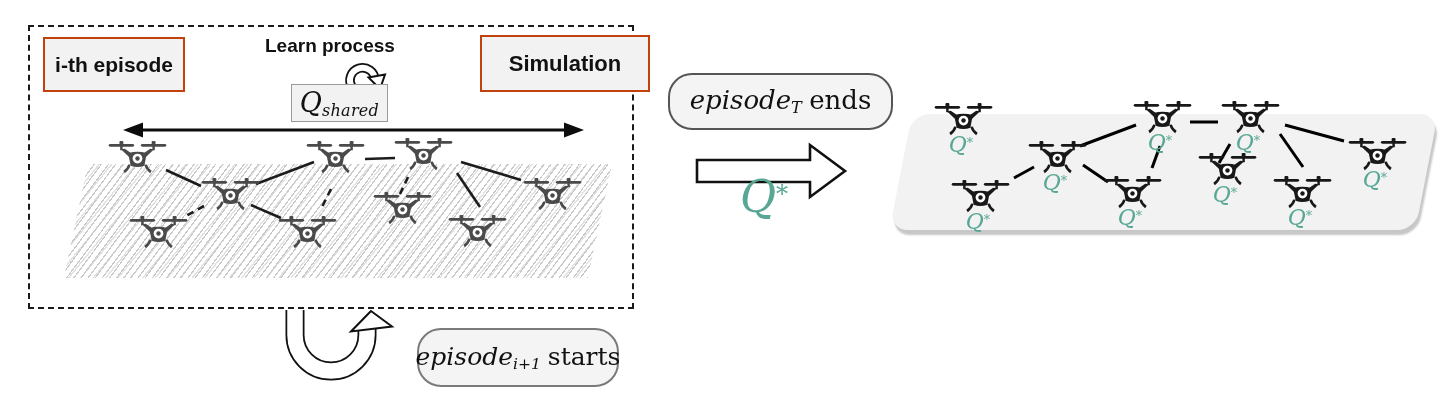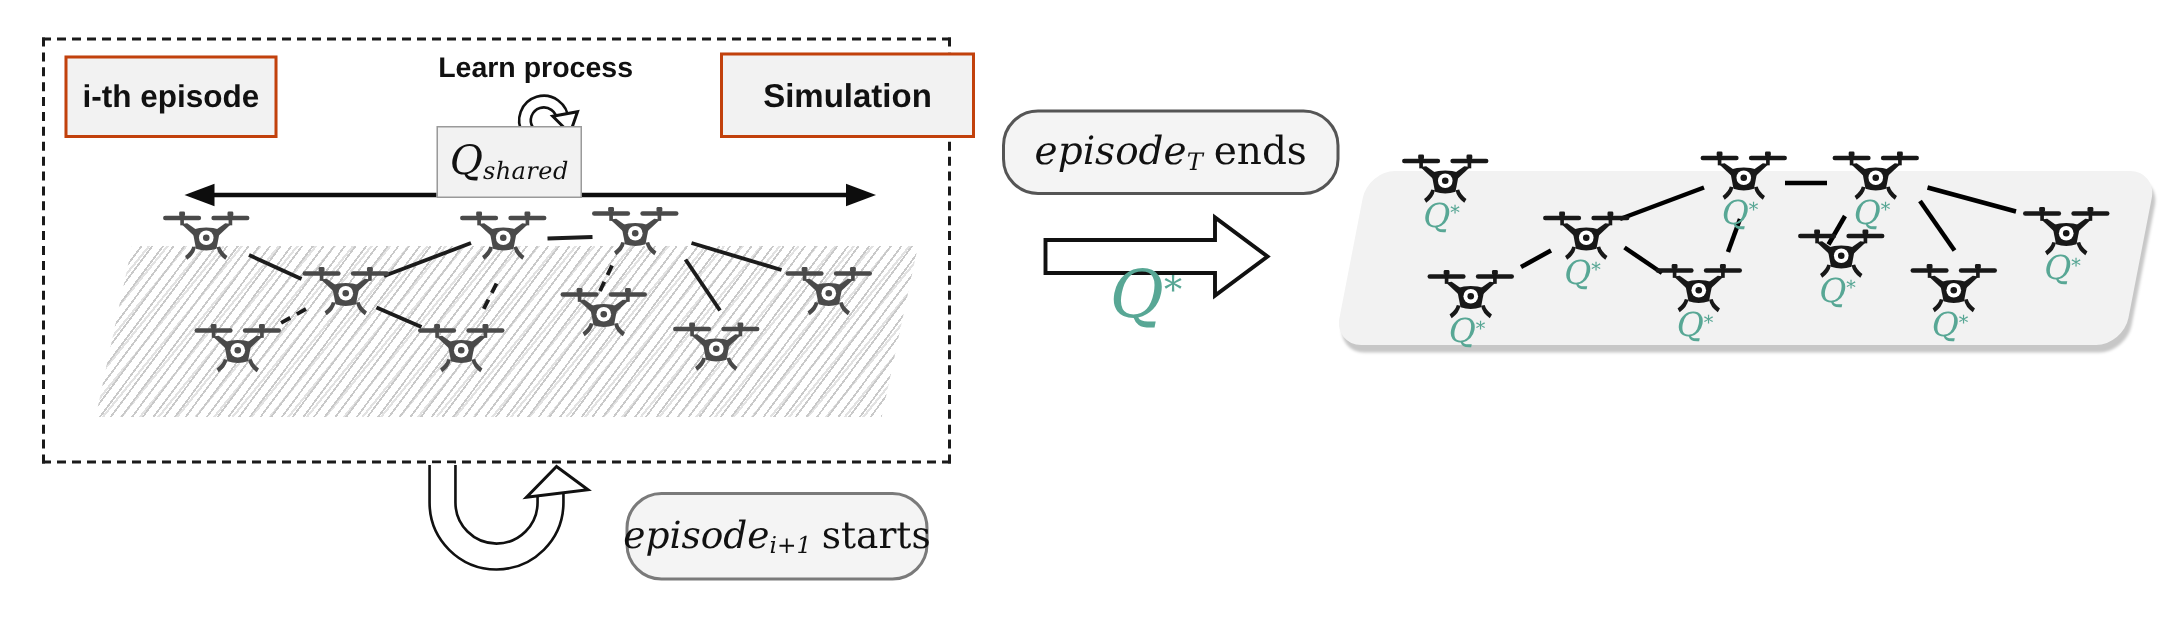--- a/index.html
+++ b/index.html
@@ -25,24 +25,24 @@
   .dbl-head{fill:#0d0d0d;}
   .loop-outer{fill:none;stroke:#111;}
   .loop-inner{fill:none;stroke:#fff;}
   .loop-head{fill:#fff;stroke:#111;stroke-width:2;}
   .block-arrow{fill:#fff;stroke:#111;stroke-width:2.6;stroke-linejoin:miter;}
   
   .box{position:absolute;display:flex;align-items:center;justify-content:center;
        background:#f2f2f2;border:2px solid #c2410c;box-sizing:border-box;z-index:3;white-space:nowrap;}
   #ith-box{left:43px;top:37px;width:142px;height:55px;font-weight:700;font-size:21px;}
   #sim-box{left:480px;top:35px;width:170px;height:57px;font-weight:700;font-size:22px;}
-  #learn-label{position:absolute;left:280px;top:35px;width:142px;text-align:right;
+  #learn-label{position:absolute;left:265px;top:35px;width:142px;text-align:left;
                font-weight:700;font-size:19px;z-index:3;}
   .serif{font-family:"DejaVu Serif",serif;border-radius:24px;}
-  #qshared-box{left:291px;top:84px;width:97px;height:48px;border:1.5px solid #9a9a9a;
+  #qshared-box{left:291px;top:84px;width:97px;height:38px;border:1.5px solid #9a9a9a;
                font-family:"DejaVu Serif",serif;font-size:27px;}
   #qshared-box sub{font-size:16px;vertical-align:-0.22em;font-style:italic;letter-spacing:0.3px;}
   #epT-box{left:668px;top:73px;width:225px;height:57px;font-size:26px;border-color:#555;background:#f4f4f4;}
   #ends-box{left:28px;top:328px;width:209px;height:59px;font-size:25px;border-color:#7a7a7a;background:#f4f4f4;}
   #starts-box{left:417px;top:328px;width:202px;height:59px;font-size:25px;border-color:#7a7a7a;background:#f4f4f4;}
   .mi{font-style:italic;}
   .mr{margin-left:0.28em;}
   .box sub{font-size:0.62em;vertical-align:-0.25em;font-style:italic;}
   
   #qstar-big{position:absolute;left:727px;top:174px;width:74px;text-align:center;z-index:3;

